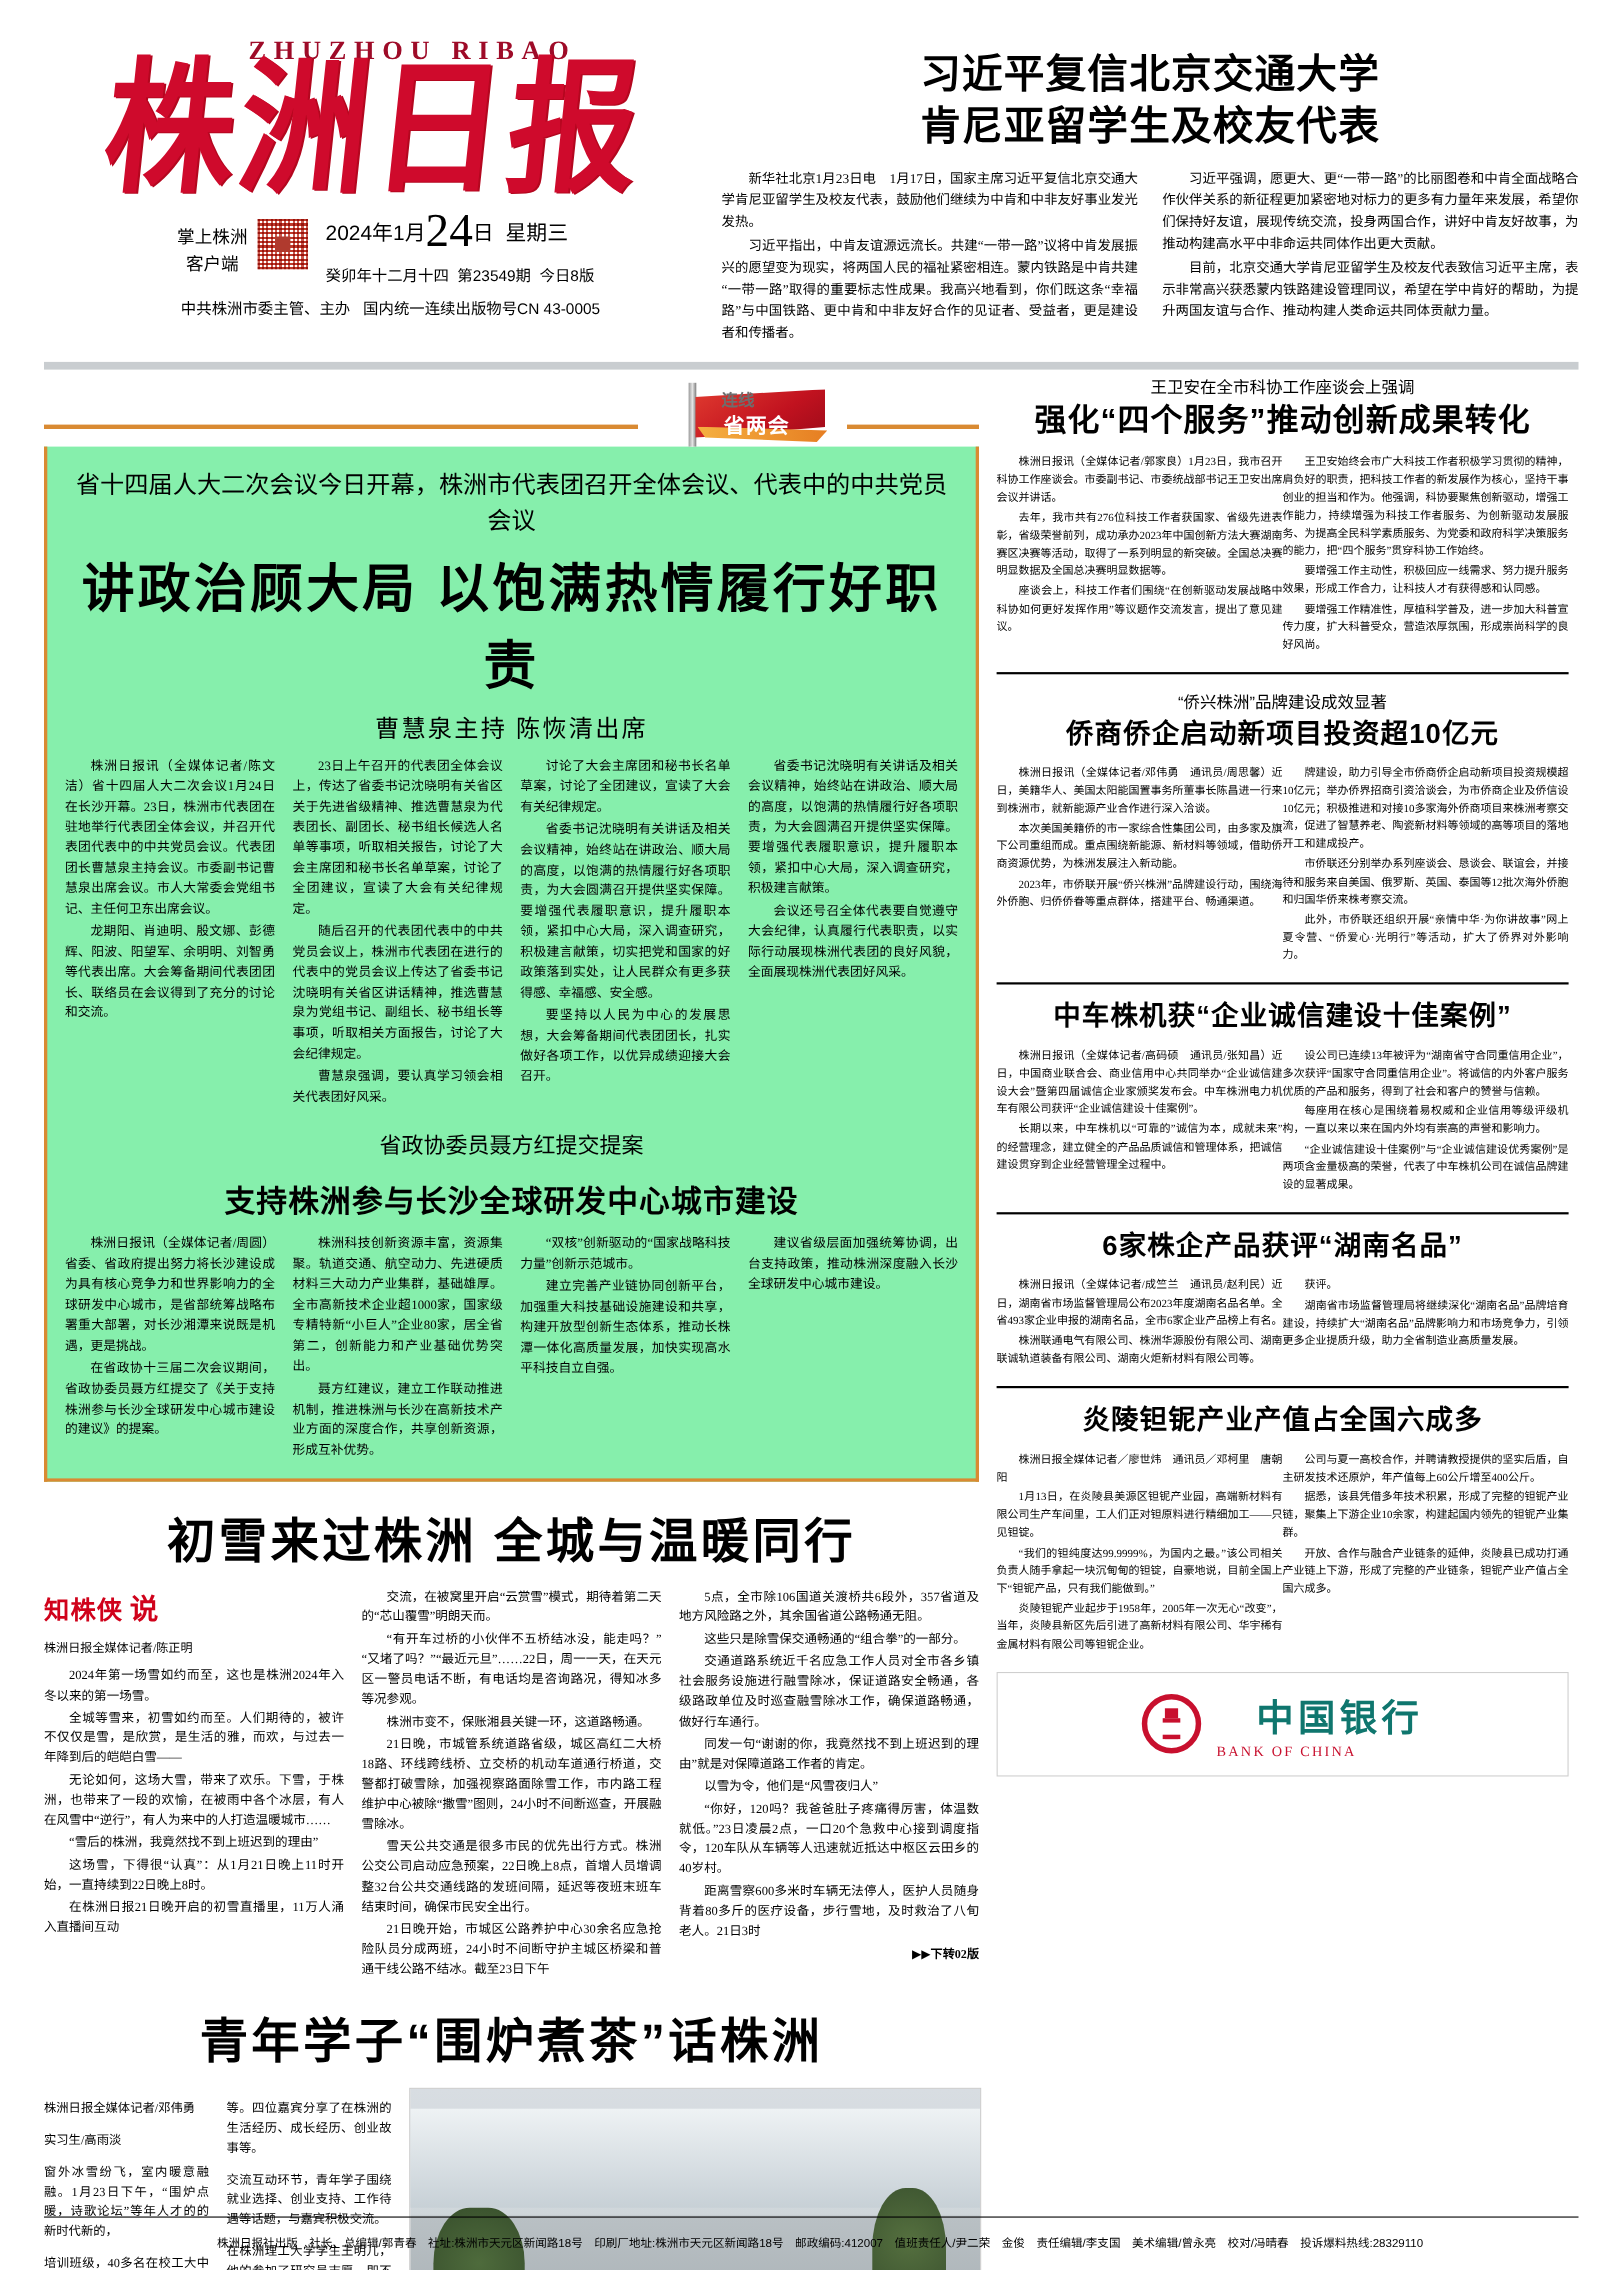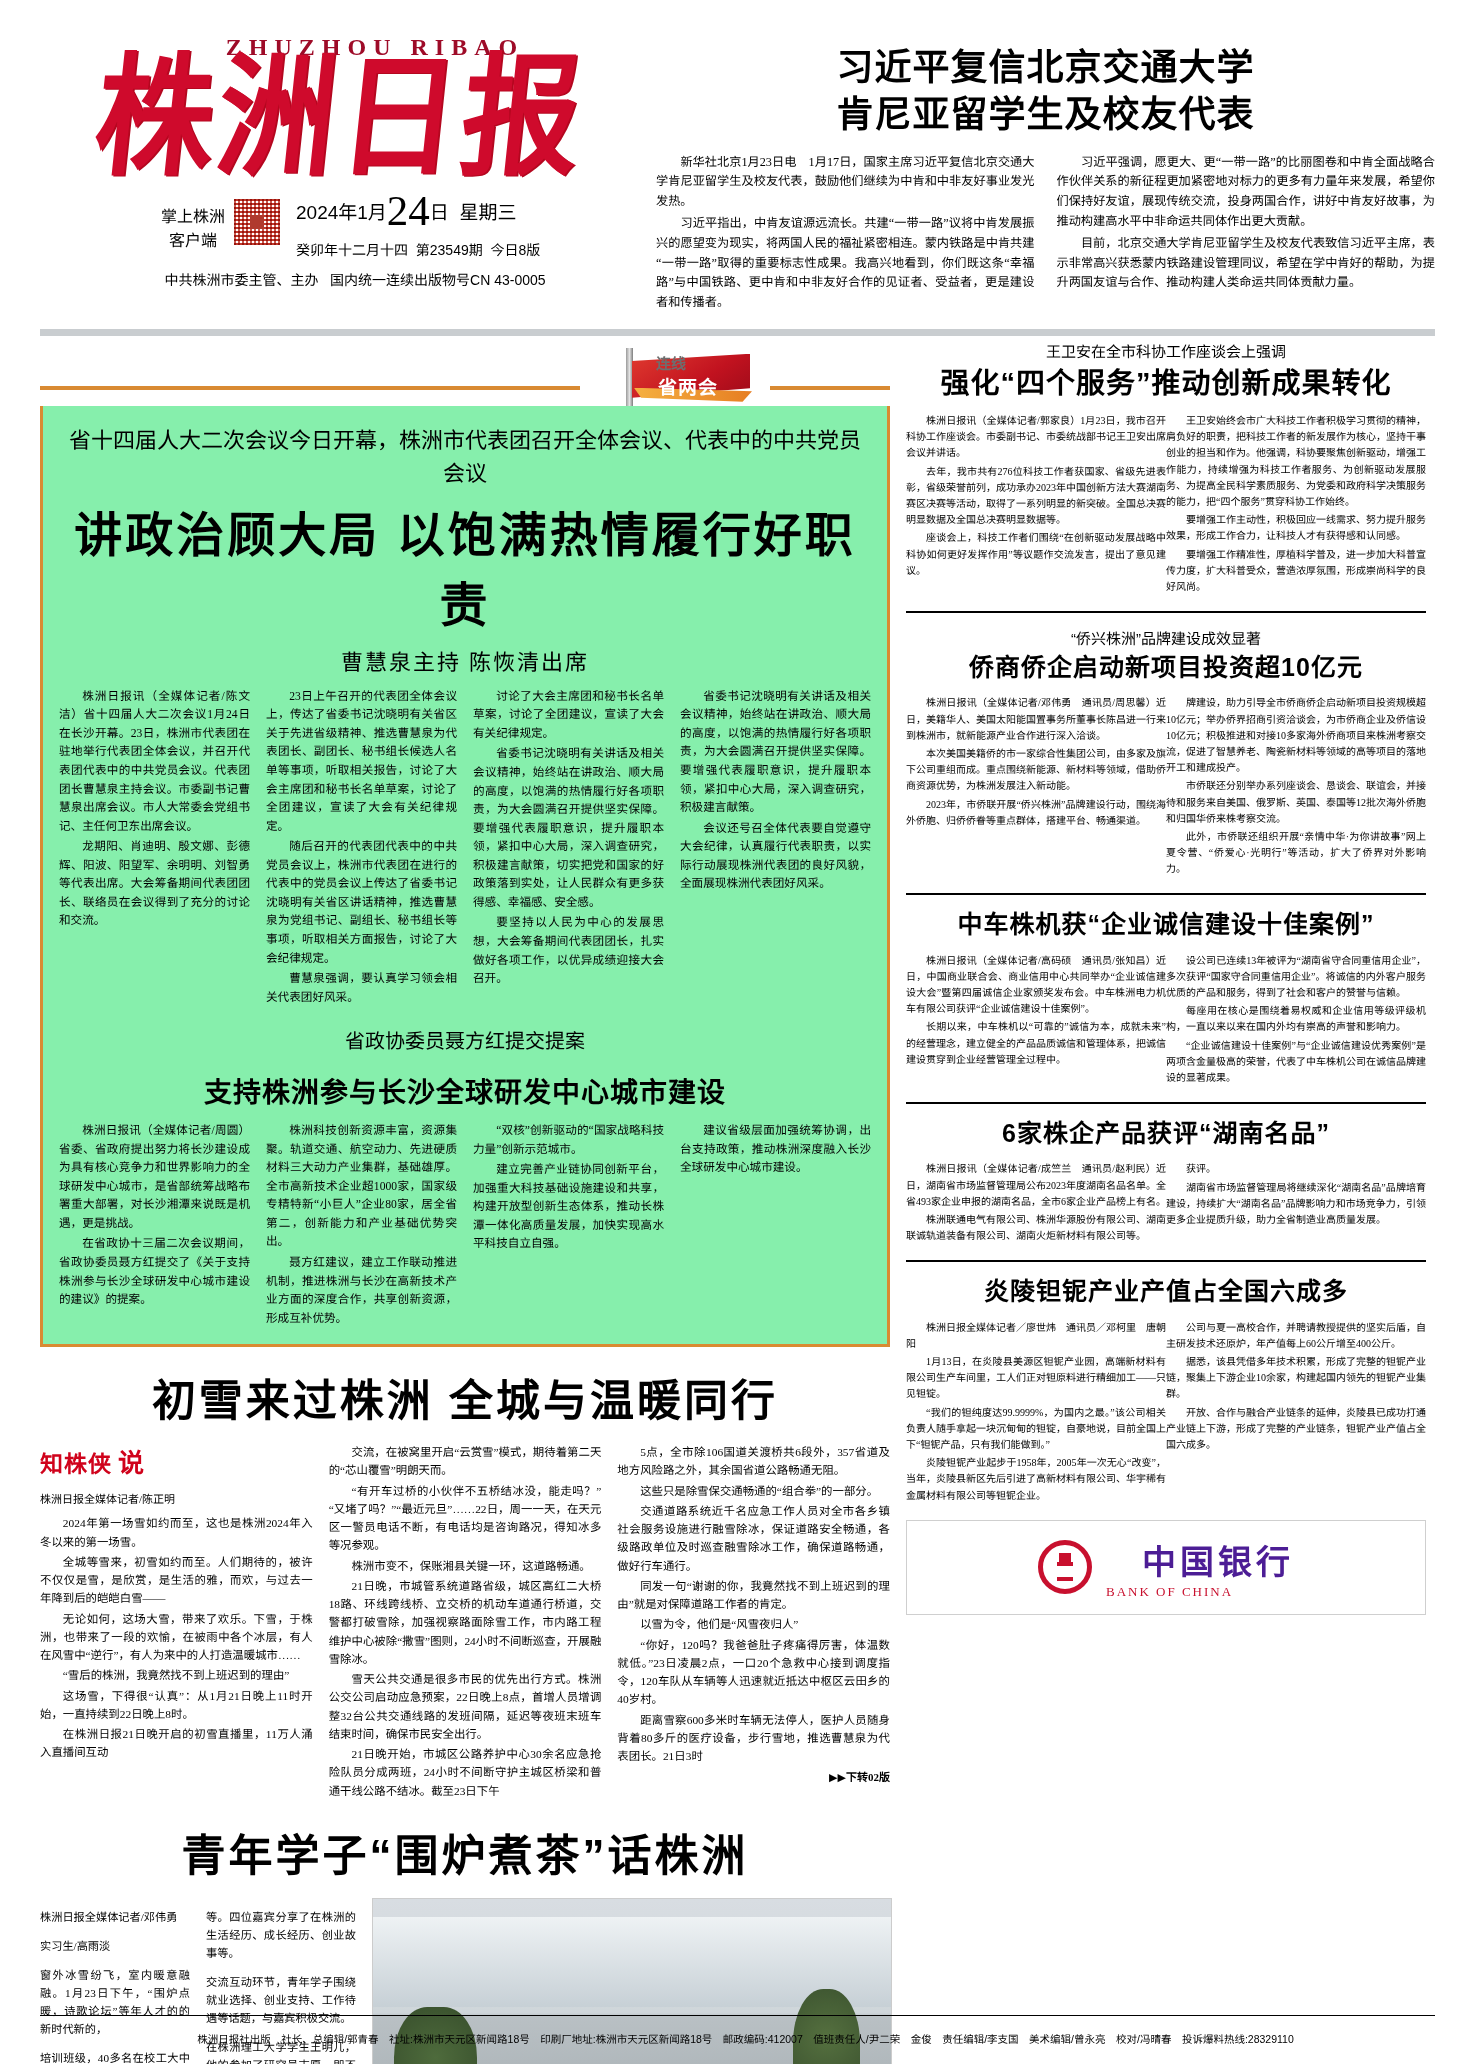--- a/index.html
+++ b/index.html
@@ -123,21 +123,21 @@
   .ph-plant2{position:absolute;right:6%;top:30%;width:13%;height:40%;background:radial-gradient(circle at 50% 40%,#55703f,#33492a);border-radius:45% 45% 18% 18%;}
   .ph-fig{position:absolute;bottom:18%;width:7%;height:26%;background:#3a3f45;border-radius:30% 30% 10% 10%;}
 
   
   .ad{
     border:1px solid #cfcfcf;margin-top:14px;padding:14px 10px;display:flex;align-items:center;justify-content:center;gap:14px;
   }
   .boc-mark{width:54px;height:54px;border:5px solid #c8102e;border-radius:50%;position:relative;box-sizing:border-box;}
   .boc-mark:before{content:"";position:absolute;left:50%;top:8px;bottom:8px;width:12px;margin-left:-6px;background:#c8102e;}
   .boc-mark:after{content:"";position:absolute;left:14px;right:14px;top:50%;height:11px;margin-top:-5.5px;background:#fff;border-top:4px solid #c8102e;border-bottom:4px solid #c8102e;}
-  .boc-cn{font-size:34px;color:#4c1d95;font-weight:bold;letter-spacing:4px;font-family:Liberation Serif, serif;margin-left:36px;}
+  .boc-cn{font-size:34px;color:#0f766e;font-weight:bold;letter-spacing:4px;font-family:Liberation Serif, serif;margin-left:36px;}
   .boc-en{font-size:13px;color:#c8102e;letter-spacing:2px;font-family:"Liberation Serif",serif;}
 
   
   .footer{position:absolute;left:16px;right:0;bottom:18px;text-align:center;font-size:10.5px;font-family:"Liberation Sans",sans-serif;}
   .footer-rule{position:absolute;left:40px;right:40px;bottom:48px;height:1px;background:#000;}
   .cont{font-size:11px;text-align:right;margin-top:4px;font-weight:bold;}
 </style>
 </head>
 <body>
 
@@ -279,21 +279,21 @@
           <p>雪天公共交通是很多市民的优先出行方式。株洲公交公司启动应急预案，22日晚上8点，首增人员增调整32台公共交通线路的发班间隔，延迟等夜班末班车结束时间，确保市民安全出行。</p>
           <p>21日晚开始，市城区公路养护中心30余名应急抢险队员分成两班，24小时不间断守护主城区桥梁和普通干线公路不结冰。截至23日下午</p>
         </div>
         <div class="c">
           <p>5点，全市除106国道关渡桥共6段外，357省道及地方风险路之外，其余国省道公路畅通无阻。</p>
           <p>这些只是除雪保交通畅通的“组合拳”的一部分。</p>
           <p>交通道路系统近千名应急工作人员对全市各乡镇社会服务设施进行融雪除冰，保证道路安全畅通，各级路政单位及时巡查融雪除冰工作，确保道路畅通，做好行车通行。</p>
           <p>同发一句“谢谢的你，我竟然找不到上班迟到的理由”就是对保障道路工作者的肯定。</p>
           <p>以雪为令，他们是“风雪夜归人”</p>
           <p>“你好，120吗？我爸爸肚子疼痛得厉害，体温数就低。”23日凌晨2点，一口20个急救中心接到调度指令，120车队从车辆等人迅速就近抵达中枢区云田乡的40岁村。</p>
-          <p>距离雪察600多米时车辆无法停人，医护人员随身背着80多斤的医疗设备，步行雪地，推选曹慧泉为代表团长。21日3时</p>
+          <p>距离雪察600多米时车辆无法停人，医护人员随身背着80多斤的医疗设备，步行雪地，及时救治了八旬老人。21日3时</p>
           <div class="cont">▶▶下转02版</div>
         </div>
       </div>
 
       <div class="feature-head">青年学子“围炉煮茶”话株洲</div>
 
       <div style="display:flex;gap:16px;">
         <div style="width:150px;font-size:11.2px;line-height:1.6;text-align:justify;">
           <p>株洲日报全媒体记者/邓伟勇</p>
           <p>实习生/高雨淡</p>

